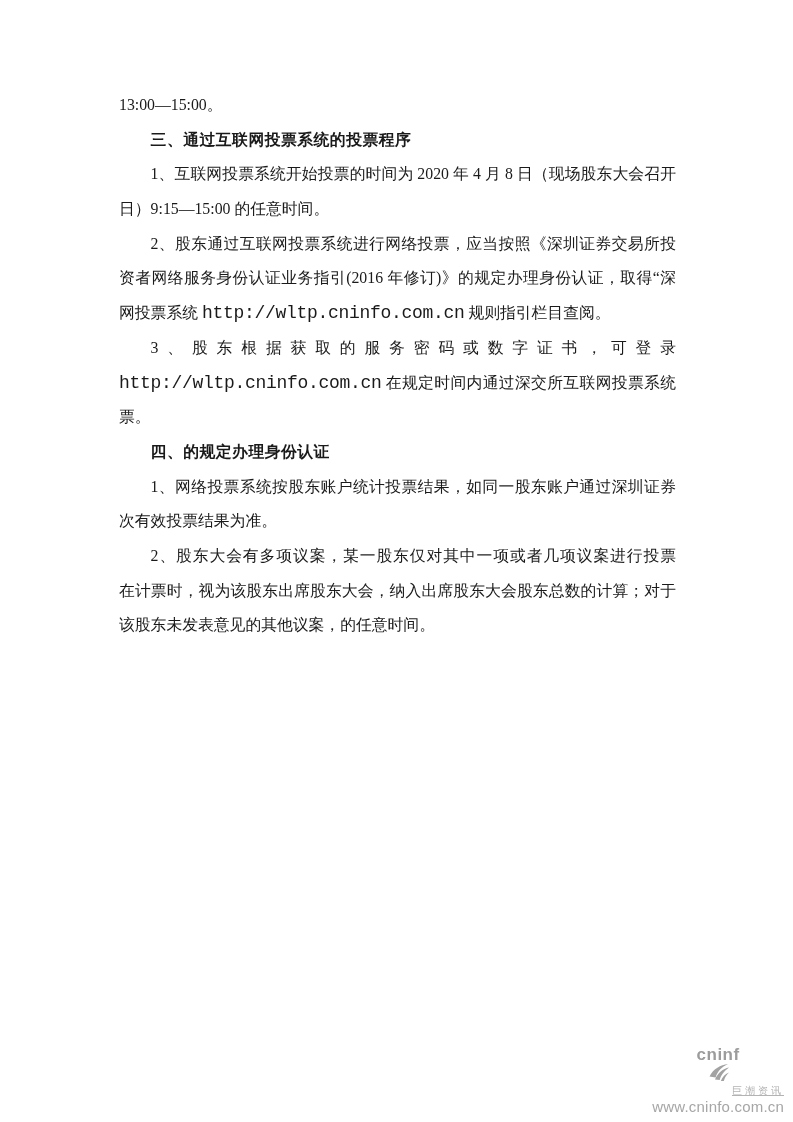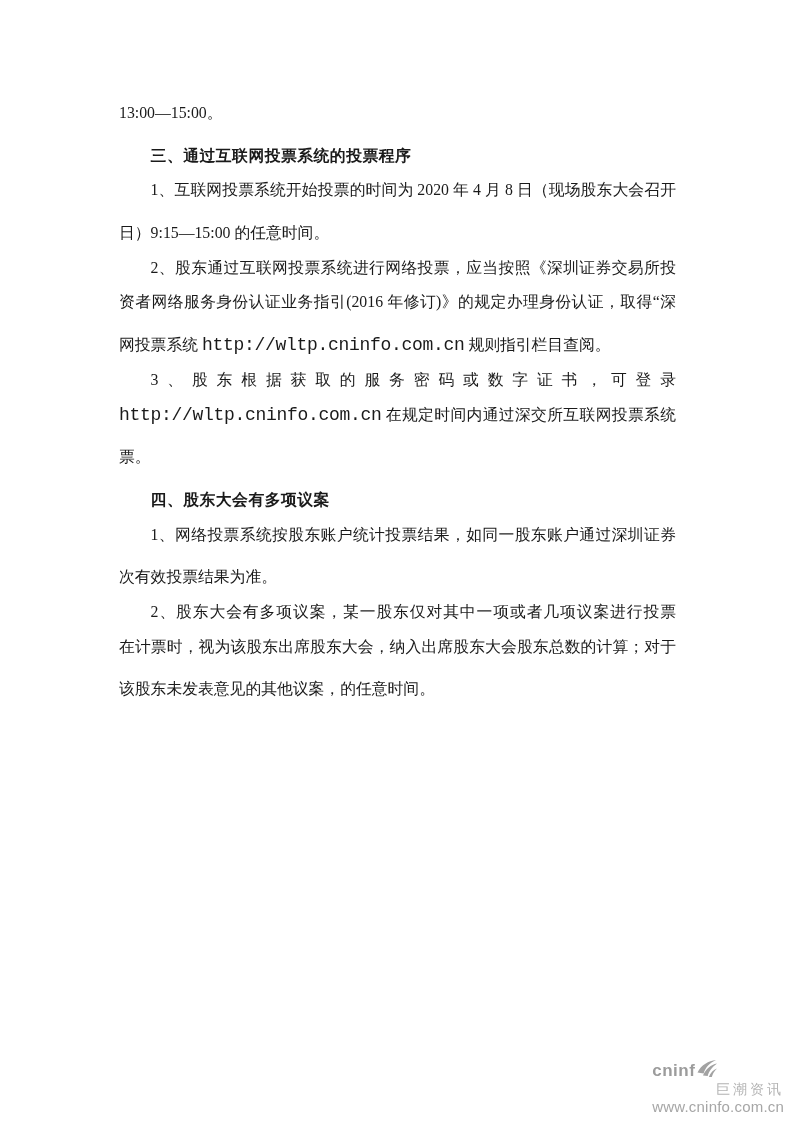--- a/index.html
+++ b/index.html
@@ -29,21 +29,20 @@
 
   .line {
     text-align: justify;
     text-align-last: justify;
     overflow: hidden;
     height: 34.7px;
   }
   .line.last {
     text-align: left;
     text-align-last: left;
-    margin-top: 8px;
   }
   .line.indent {
     text-indent: 31.6px;
   }
 
   .paragraph.heading .line {
     font-family: "Liberation Sans", "DejaVu Sans", sans-serif;
     font-weight: 700;
     letter-spacing: 0.5px;
   }
@@ -58,36 +57,39 @@
     position: absolute;
     right: 9px;
     bottom: 8px;
     text-align: right;
     font-family: "Liberation Sans", "DejaVu Sans", sans-serif;
     user-select: none;
   }
   .brand-row {
     display: flex;
     align-items: center;
+    justify-content: flex-end;
     gap: 1px;
     line-height: 1;
+    flex-direction: column;
   }
   .brand-text {
     font-size: 17px;
     font-weight: 700;
     letter-spacing: 0.5px;
     color: #9c9c9c;
   }
   .swirl { display: inline-block; margin-left: 1px; }
   .logo-subtitle {
-    font-size: 14px;
+    font-size: 10px;
     letter-spacing: 3px;
     color: #b3b3b3;
     margin-top: 2px;
     line-height: 1;
+    text-decoration: underline;
   }
   .logo-url {
     font-size: 15px;
     color: #a6a6a6;
     margin-top: 3px;
     line-height: 1;
     letter-spacing: 0.2px;
   }
 </style>
 </head>
@@ -110,21 +112,21 @@
         <div class="line indent">2、股东通过互联网投票系统进行网络投票，应当按照《深圳证券交易所投</div>
         <div class="line">资者网络服务身份认证业务指引(2016 年修订)》的规定办理身份认证，取得“深</div>
         <div class="line last">网投票系统 <span class="url">http://wltp.cninfo.com.cn</span> 规则指引栏目查阅。</div>
       </div>
       <div class="paragraph">
         <div class="line indent">3、股东根据获取的服务密码或数字证书，可登录</div>
         <div class="line"><span class="url">http://wltp.cninfo.com.cn</span> 在规定时间内通过深交所互联网投票系统进行投</div>
         <div class="line last">票。</div>
       </div>
       <div class="paragraph heading">
-        <div class="line indent last">四、股东大会有多项议案</div>
+        <div class="line indent last">四、的规定办理身份认证</div>
       </div>
       <div class="paragraph">
         <div class="line indent">1、网络投票系统按股东账户统计投票结果，如同一股东账户通过深圳证券</div>
         <div class="line last">次有效投票结果为准。</div>
       </div>
       <div class="paragraph">
         <div class="line indent">2、股东大会有多项议案，某一股东仅对其中一项或者几项议案进行投票的，</div>
         <div class="line">在计票时，视为该股东出席股东大会，纳入出席股东大会股东总数的计算；对于</div>
         <div class="line last">该股东未发表意见的其他议案，的任意时间。</div>
       </div>

